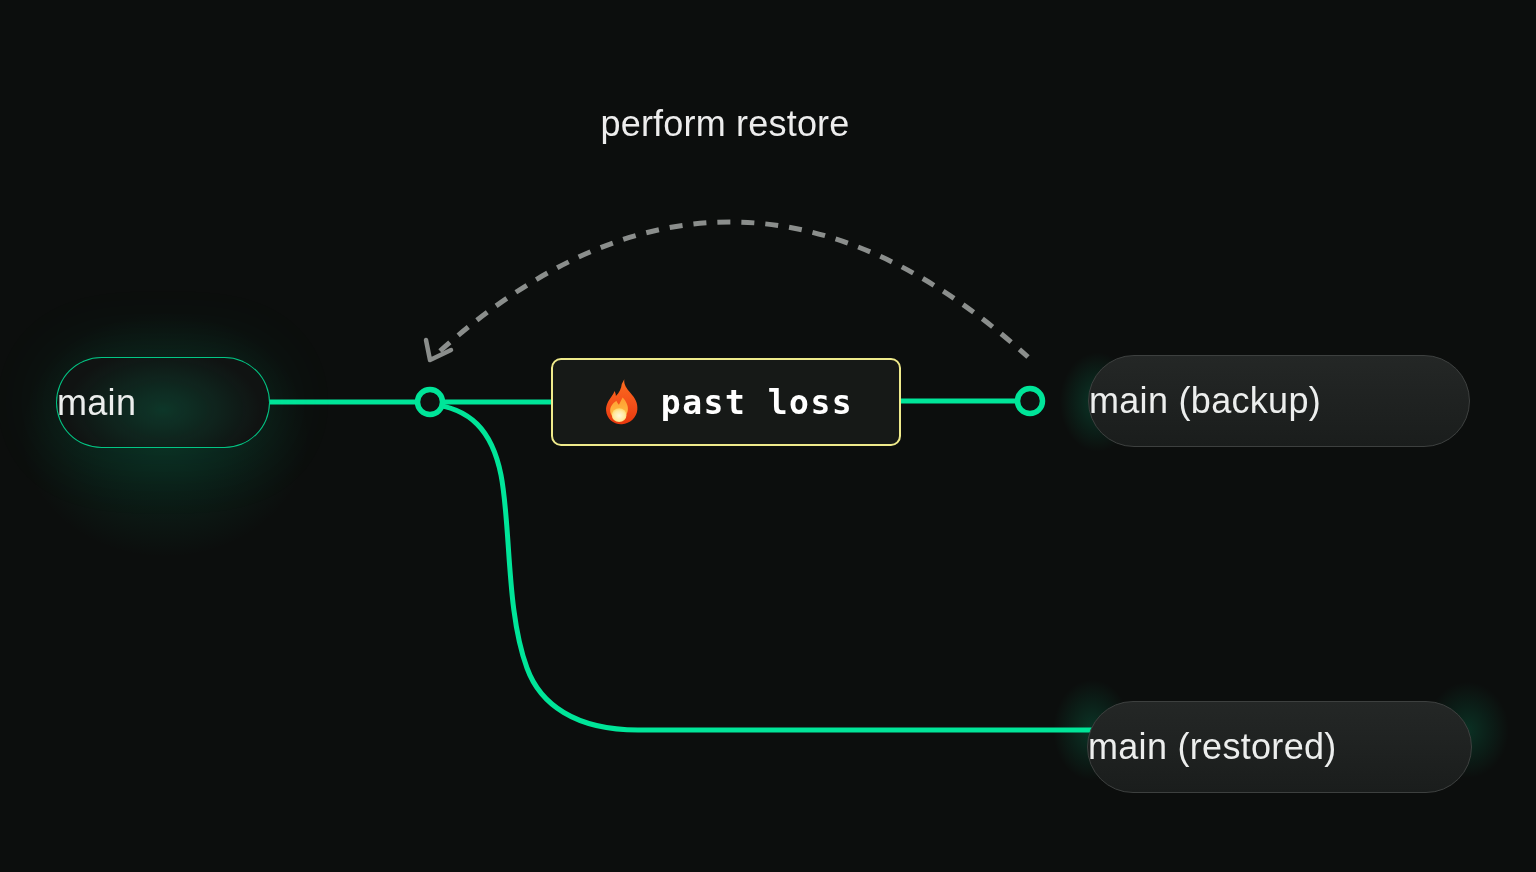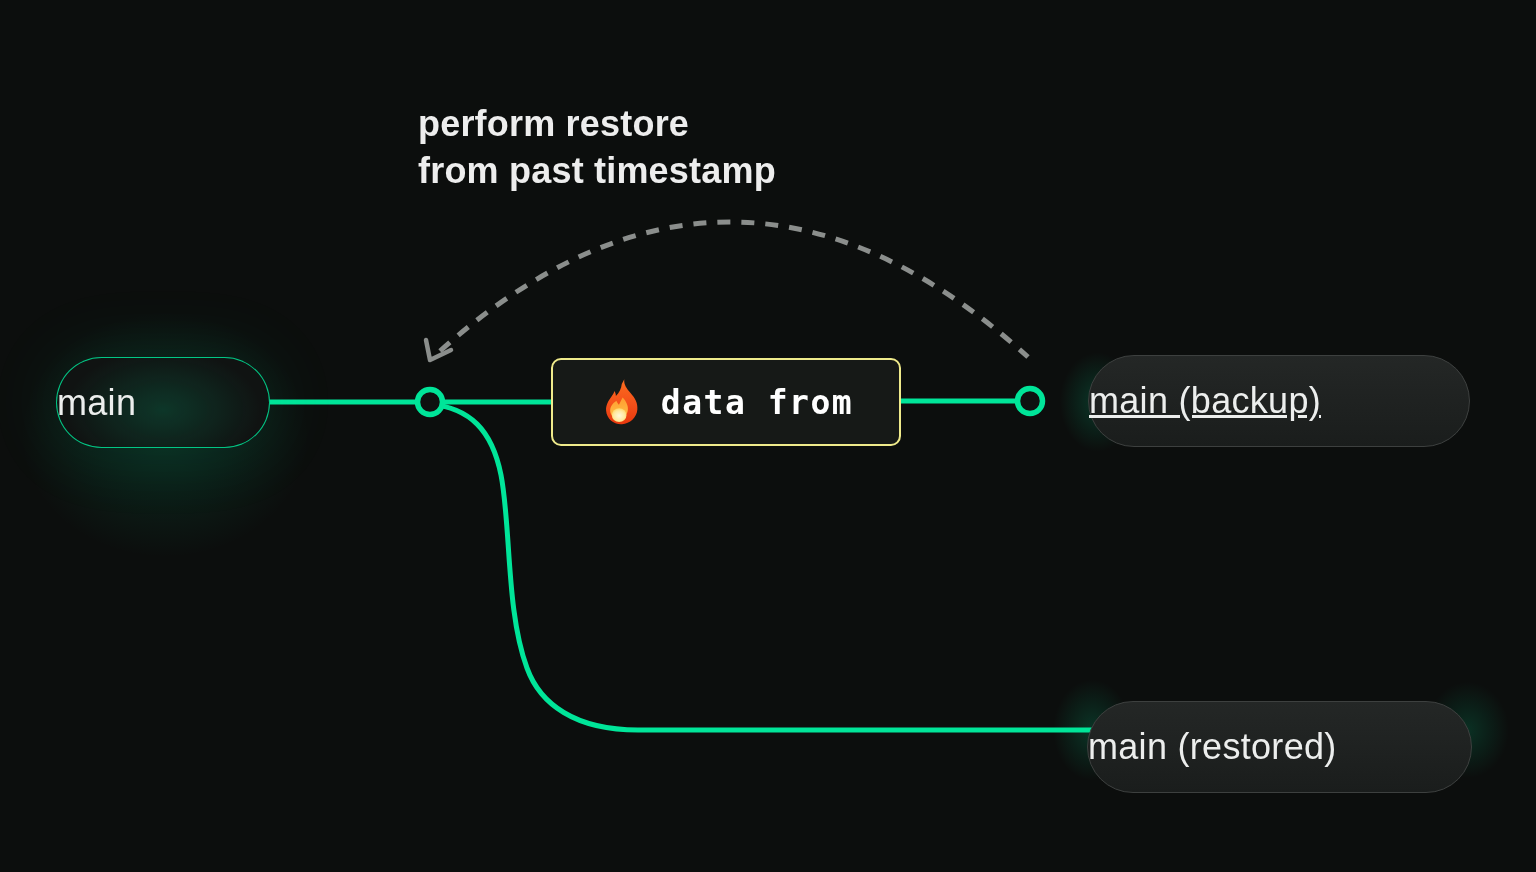--- a/index.html
+++ b/index.html
@@ -23,40 +23,40 @@
   
   #connectors{position:absolute;left:0;top:0;z-index:2;}
   .green-line{stroke:var(--accent-green,#00e599);stroke-width:5;fill:none;}
   .commit-ring{stroke:var(--accent-green,#00e599);stroke-width:5.5;fill:#0e1110;}
   .restore-arc{stroke:var(--arc-gray,#8b8e8c);stroke-width:5;fill:none;stroke-dasharray:13 11;}
   .arrowhead{stroke:var(--arc-gray,#8b8e8c);stroke-width:4.5;fill:none;stroke-linecap:round;stroke-linejoin:round;}
 
   
   .caption{
     position:absolute;z-index:3;left:418px;top:100px;width:614px;
-    color:var(--text-primary,#ededed);
-    font-size:36px;font-weight:700;line-height:47px;letter-spacing:.2px;
+    text-align:center;color:var(--text-primary,#ededed);
+    font-size:36px;font-weight:400;line-height:47px;letter-spacing:.2px;
   }
 
   
   .node{
     position:absolute;z-index:3;display:flex;align-items:center;justify-content:flex-start;
     border-radius:999px;font-size:36px;font-weight:300;letter-spacing:.3px;color:#eceeed;
   }
   .node-main{
     left:56px;top:357px;width:212px;height:89px;
     border:1.5px solid rgba(0,229,153,.85);
     background:radial-gradient(130px 80px at 50% 58%,rgba(0,229,153,.17),rgba(0,229,153,0) 75%),#101312;
     box-shadow:0 0 70px 12px rgba(0,229,153,.07);
   }
   .node-gray{
     border:1.5px solid var(--node-border-gray,#3d403f);
     background:linear-gradient(180deg,#242726 0%,var(--node-bg,#1a1d1c) 100%);
   }
-  .node-backup{left:1088px;top:355px;width:380px;height:90px;text-decoration:underline;}
+  .node-backup{left:1088px;top:355px;width:380px;height:90px;}
   .node-restored{left:1087px;top:685px;width:383px;height:90px;margin-top:16px;}
 
   
   .event-box{
     position:absolute;z-index:3;left:551px;top:358px;width:346px;height:84px;
     border-radius:10px;border:2.5px solid var(--warning-yellow,#efea8b);
     background:var(--box-bg,#161917);
     display:flex;align-items:center;justify-content:center;gap:16px;
     color:#ffffff;font-family:"DejaVu Sans Mono","Liberation Mono",monospace;
     font-weight:700;font-size:33px;letter-spacing:1.5px;
@@ -83,21 +83,20 @@
 
     <circle class="commit-ring" cx="430" cy="402" r="12.5"></circle>
     <circle class="commit-ring" cx="1030" cy="401" r="12.5"></circle>
 
     <path class="restore-arc" d="M 440 351 Q 733 90 1028 357"></path>
     <polyline class="arrowhead" points="426,340 430,360 451,350"></polyline>
   </svg>
 
   <div class="caption">
     <div>perform restore</div>
-    <div>from past timestamp</div>
   </div>
 
   <div class="node node-main">
     <span>main</span>
   </div>
 
   <div class="node node-gray node-backup">
     <span>main (backup)</span>
   </div>
 
@@ -120,16 +119,16 @@
         <radialGradient id="flameCore" cx="0.5" cy="0.55" r="0.6">
           <stop offset="0" stop-color="#fff9d9"></stop>
           <stop offset="0.6" stop-color="#ffe9a0"></stop>
           <stop offset="1" stop-color="#ffd257"></stop>
         </radialGradient>
       </defs>
       <path fill="url(#flameOuter)" d="M22 2 C21.5 7 24 10 27.5 14 C31.5 18.5 34 23 33.5 28.5 C33 35.5 27 41 20 41.5 C13 42 6.5 37 6 29.5 C5.7 24.5 8 21 10.5 17.5 C11.6 16 12.8 14.3 13.3 12.3 C14.2 13.6 14.7 15.2 14.6 16.8 C17.5 14 19.5 10.2 19.8 6.2 C20.5 4.8 21.2 3.4 22 2 Z"></path>
       <path fill="url(#flameInner)" d="M20.5 18 C23.5 21 26 25.5 25 30 C24 34.5 20 37.5 15.8 36.8 C12.2 36.2 9.5 33 9.6 29.3 C9.7 25.5 12.4 23 15 21 C15.6 22.4 16.2 23.4 17.3 24.4 C18.4 22.3 19.3 20.3 20.5 18 Z"></path>
       <ellipse fill="url(#flameCore)" cx="17.5" cy="33.5" rx="6.5" ry="6"></ellipse>
     </svg>
-    <span>data from</span>
+    <span>past loss</span>
   </div>
 
 </div>
 
 </body></html>

